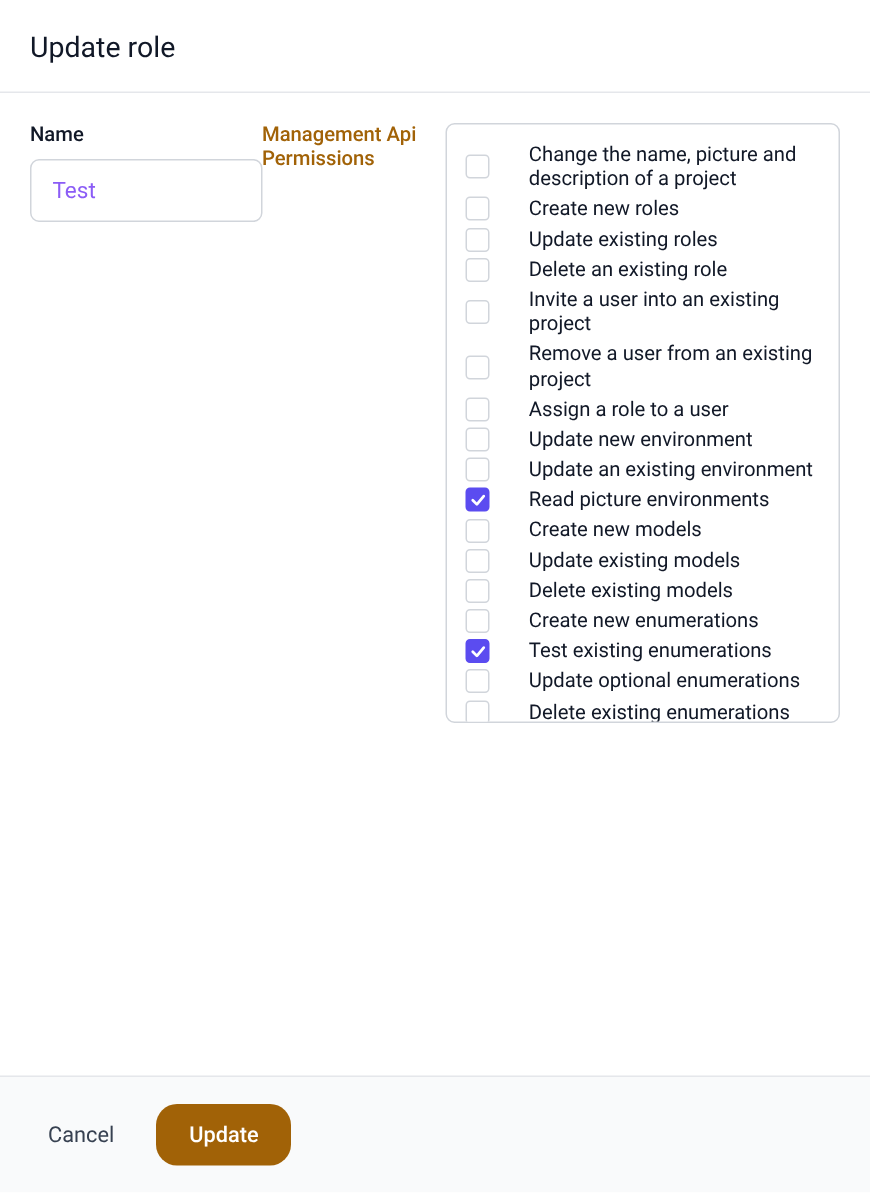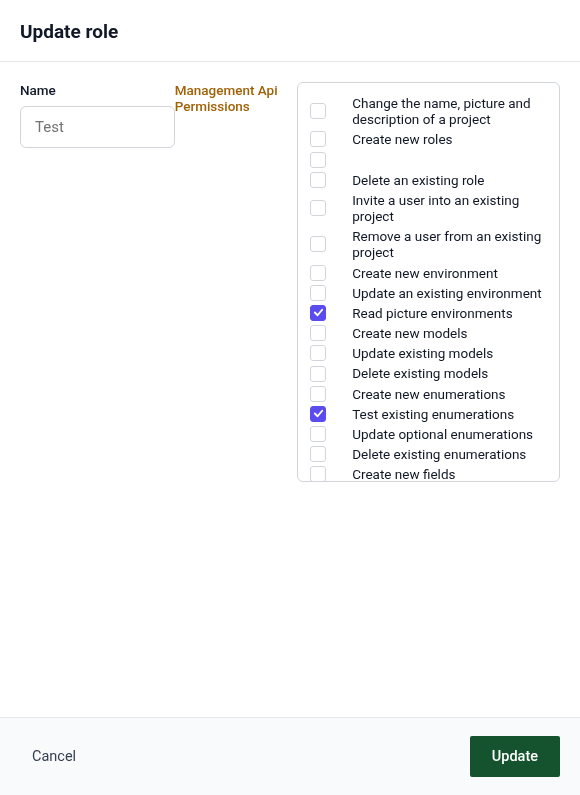--- a/index.html
+++ b/index.html
@@ -15,21 +15,21 @@
       display: flex;
       flex-direction: column;
       position: relative;
     }
     .header {
       padding: 20px 20px 18px 20px;
       border-bottom: 1px solid #e5e7eb;
     }
     .header-title {
       font-size: 19px;
-      font-weight: 700;
+      font-weight: 400;
       color: #111827;
     }
     .content {
       padding: 20px;
       flex: 1;
       overflow: hidden;
       display: flex;
     }
     .field-group {
       margin-bottom: 18px;
@@ -44,21 +44,21 @@
     .optional {
       color: #6b7280;
       font-weight: 400;
     }
     .text-input {
       width: 100%;
       padding: 11px 14px;
       font-size: 15px;
       border: 1px solid #d1d5db;
       border-radius: 6px;
-      color: #737373;
+      color: #8b5cf6;
       background: #ffffff;
       font-family: inherit;
     }
     .text-input::placeholder {
       color: #9ca3af;
     }
     .permissions-label {
       font-size: 13.5px;
       font-weight: 500;
       color: #a16207;
@@ -120,41 +120,41 @@
       font-size: 13.5px;
       color: #111827;
       cursor: pointer;
       line-height: 1.2;
     }
     .footer {
       border-top: 1px solid #e5e7eb;
       background: #f9fafb;
       padding: 18px 20px;
       display: flex;
-      justify-content: space-between;
-      gap: 6px;
+      justify-content: flex-start;
+      gap: 16px;
       align-items: center;
     }
     .btn-cancel {
       background: transparent;
       border: none;
       color: #374151;
       font-size: 14.5px;
       cursor: pointer;
       padding: 10px 12px;
       font-family: inherit;
     }
     .btn-primary {
-      background: #14532d;
+      background: #a16207;
       border: none;
       color: #ffffff;
       font-size: 14.5px;
       font-weight: 500;
       padding: 12px 22px;
-      border-radius: 2px;
+      border-radius: 14px;
       cursor: pointer;
       font-family: inherit;
     }
   </style>
 </head>
 <body>
 
 <div class="header">
   <h1 class="header-title">Update role</h1>
 </div>
@@ -179,20 +179,21 @@
       <div class="perm-item">
         <div class="checkbox-wrap">
           <div class="checkbox"></div>
         </div>
         <span class="perm-label">Create new roles</span>
       </div>
       <div class="perm-item">
         <div class="checkbox-wrap">
           <div class="checkbox"></div>
         </div>
+        <span class="perm-label">Update existing roles</span>
       </div>
       <div class="perm-item">
         <div class="checkbox-wrap">
           <div class="checkbox"></div>
         </div>
         <span class="perm-label">Delete an existing role</span>
       </div>
       <div class="perm-item">
         <div class="checkbox-wrap">
           <div class="checkbox"></div>
@@ -202,21 +203,27 @@
       <div class="perm-item">
         <div class="checkbox-wrap">
           <div class="checkbox"></div>
         </div>
         <span class="perm-label">Remove a user from an existing project</span>
       </div>
       <div class="perm-item">
         <div class="checkbox-wrap">
           <div class="checkbox"></div>
         </div>
-        <span class="perm-label">Create new environment</span>
+        <span class="perm-label">Assign a role to a user</span>
+      </div>
+      <div class="perm-item">
+        <div class="checkbox-wrap">
+          <div class="checkbox"></div>
+        </div>
+        <span class="perm-label">Update new environment</span>
       </div>
       <div class="perm-item">
         <div class="checkbox-wrap">
           <div class="checkbox"></div>
         </div>
         <span class="perm-label">Update an existing environment</span>
       </div>
       <div class="perm-item">
         <div class="checkbox-wrap">
           <div class="checkbox checked">

